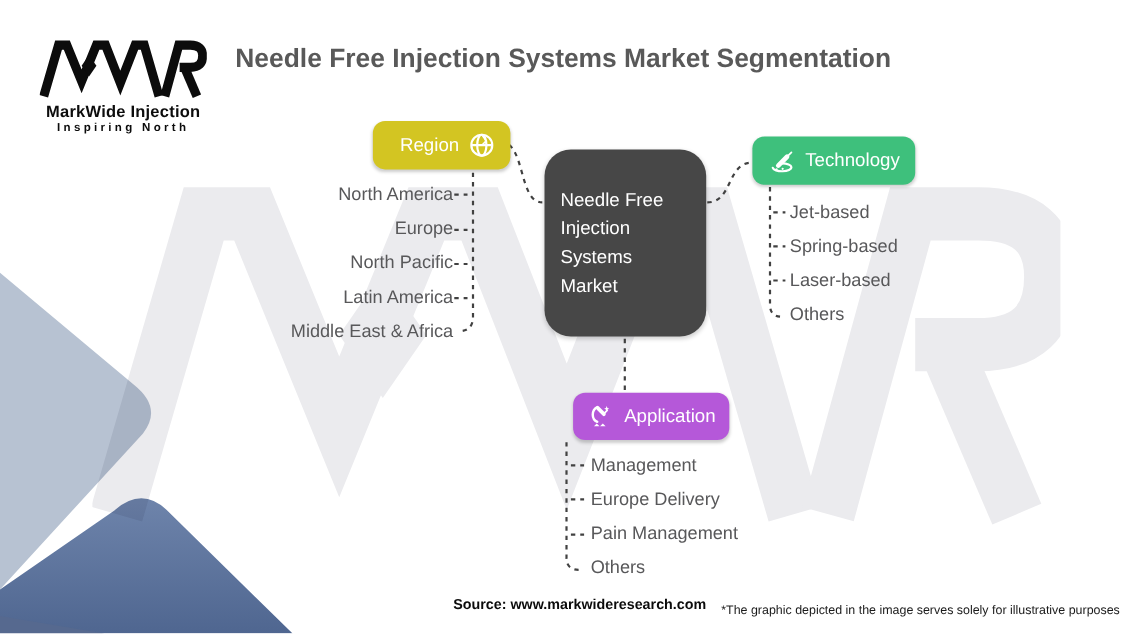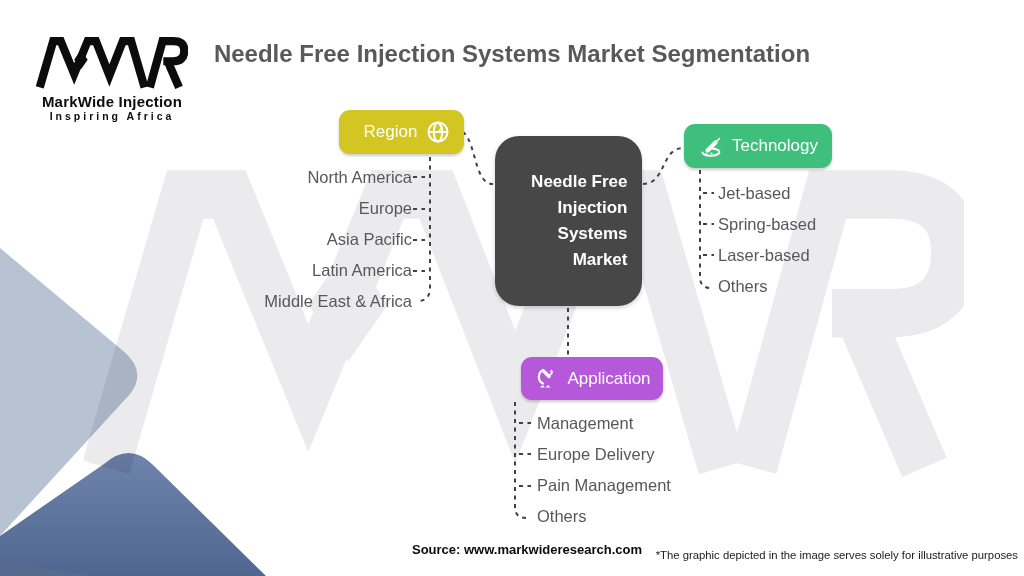--- a/index.html
+++ b/index.html
@@ -28,21 +28,21 @@
   
   .connectors{position:absolute;left:0;top:0;width:1024px;height:576px;z-index:2;}
   .dash{fill:none;stroke:#414141;stroke-width:2;stroke-dasharray:4 4.5;}
   
   .center-node{
     position:absolute;left:495px;top:136px;width:147px;height:170px;border-radius:24px;
     display:flex;align-items:center;justify-content:center;z-index:3;
     box-shadow:0 2px 4px rgba(0,0,0,.18);
   }
   .center-node .label{
-    width:118px;text-align:right;color:#ffffff;font-size:17px;line-height:26px;font-weight:bold;
+    width:118px;text-align:left;color:#ffffff;font-size:17px;line-height:26px;
   }
   
   .badge{
     position:absolute;z-index:3;border-radius:11px;display:flex;align-items:center;justify-content:center;
     gap:8px;color:#ffffff;font-size:17px;box-shadow:0 2px 3px rgba(0,0,0,.2);
   }
   .badge-region{left:339px;top:110px;width:113px;height:44px;}
   .badge-technology{left:684px;top:124px;width:148px;height:44px;}
   .badge-application{left:521px;top:357px;width:142px;height:43px;}
   .badge .bicon{width:26px;height:26px;flex:0 0 auto;}
@@ -90,21 +90,21 @@
 
   <svg class="watermark" viewBox="0 0 200 72" preserveAspectRatio="none">
     <use href="#mwr-mark"></use>
   </svg>
 
   <div class="logo">
     <svg class="logo-mark" viewBox="0 0 203 72">
       <use href="#mwr-mark"></use>
     </svg>
     <div class="logo-name">MarkWide Injection</div>
-    <div class="logo-tagline">Inspiring Africa</div>
+    <div class="logo-tagline">Inspiring North</div>
   </div>
 
   <div class="page-title">Needle Free Injection Systems Market Segmentation</div>
 
   <svg class="connectors" viewBox="0 0 1024 576">
     <path class="dash" d="M 455 129 C 478 129 471 184 493 184"></path>
     <path class="dash" d="M 430 157 L 430 288 Q 430 300 419 301"></path>
     <path class="dash" d="M 413 177 L 425 177"></path>
     <path class="dash" d="M 413 209 L 425 209"></path>
     <path class="dash" d="M 413 240 L 425 240"></path>
@@ -154,21 +154,21 @@
       <path d="M18.5 3.2 l.7 1.6 1.6.7 -1.6.7 -.7 1.6 -.7 -1.6 -1.6 -.7 1.6 -.7 Z" fill="#ffffff" stroke="none"></path>
       <path d="M7 21.5 L9.5 19 L12 21.5 Z" fill="#ffffff" stroke="none"></path>
       <path d="M12.5 21.5 L15 19 L17.5 21.5 Z" fill="#ffffff" stroke="none"></path>
     </svg>
     <span>Application</span>
   </div>
 
   <div class="region-col">
     <div class="item">North America</div>
     <div class="item">Europe</div>
-    <div class="item">Asia Pacific</div>
+    <div class="item">North Pacific</div>
     <div class="item">Latin America</div>
     <div class="item">Middle East &amp; Africa</div>
   </div>
 
   <div class="tech-col">
     <div class="item">Jet-based</div>
     <div class="item">Spring-based</div>
     <div class="item">Laser-based</div>
     <div class="item">Others</div>
   </div>

